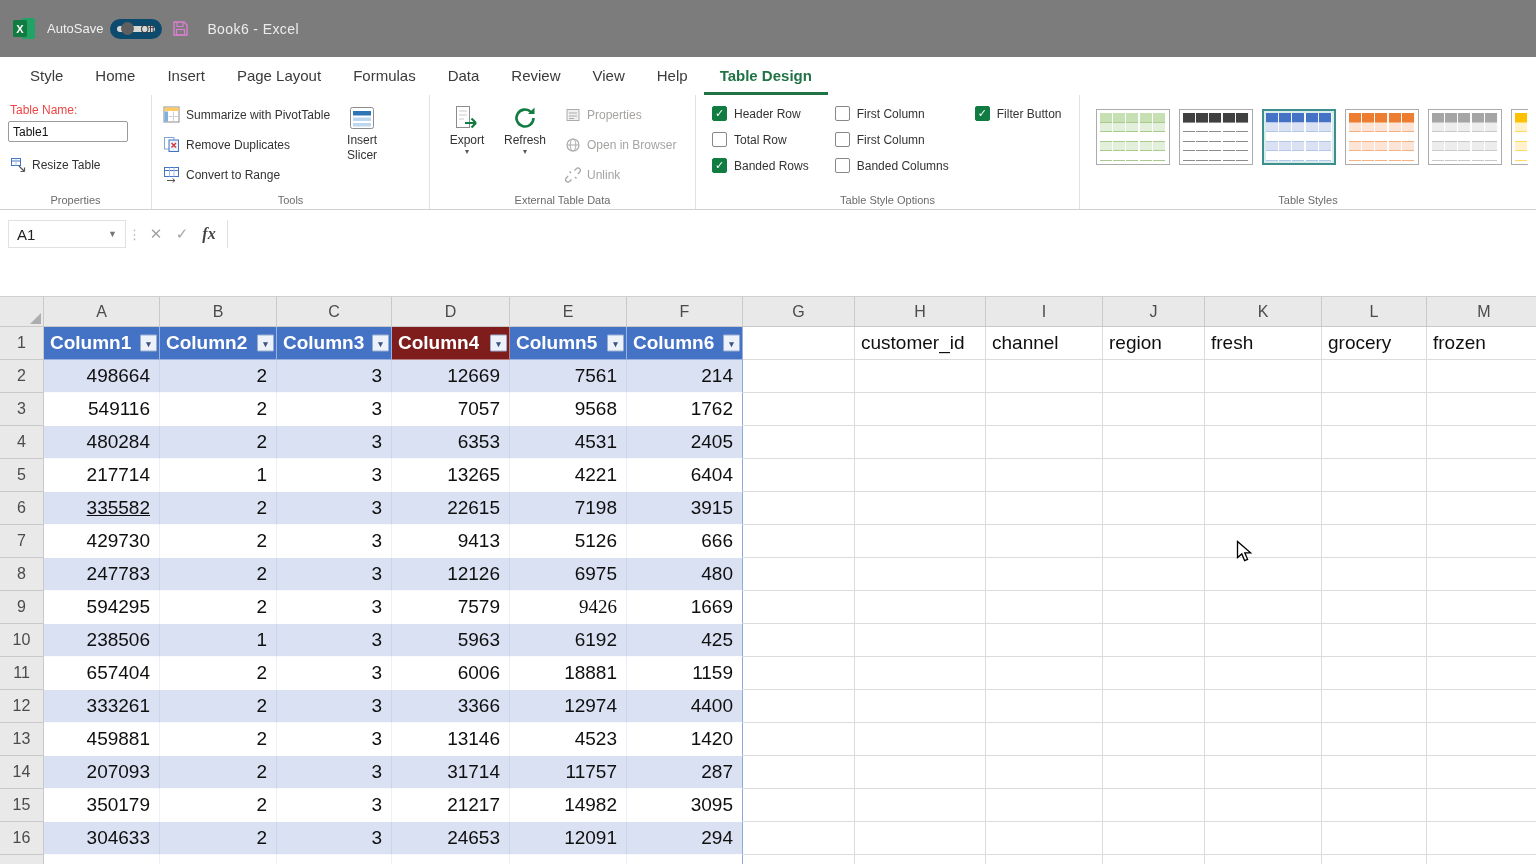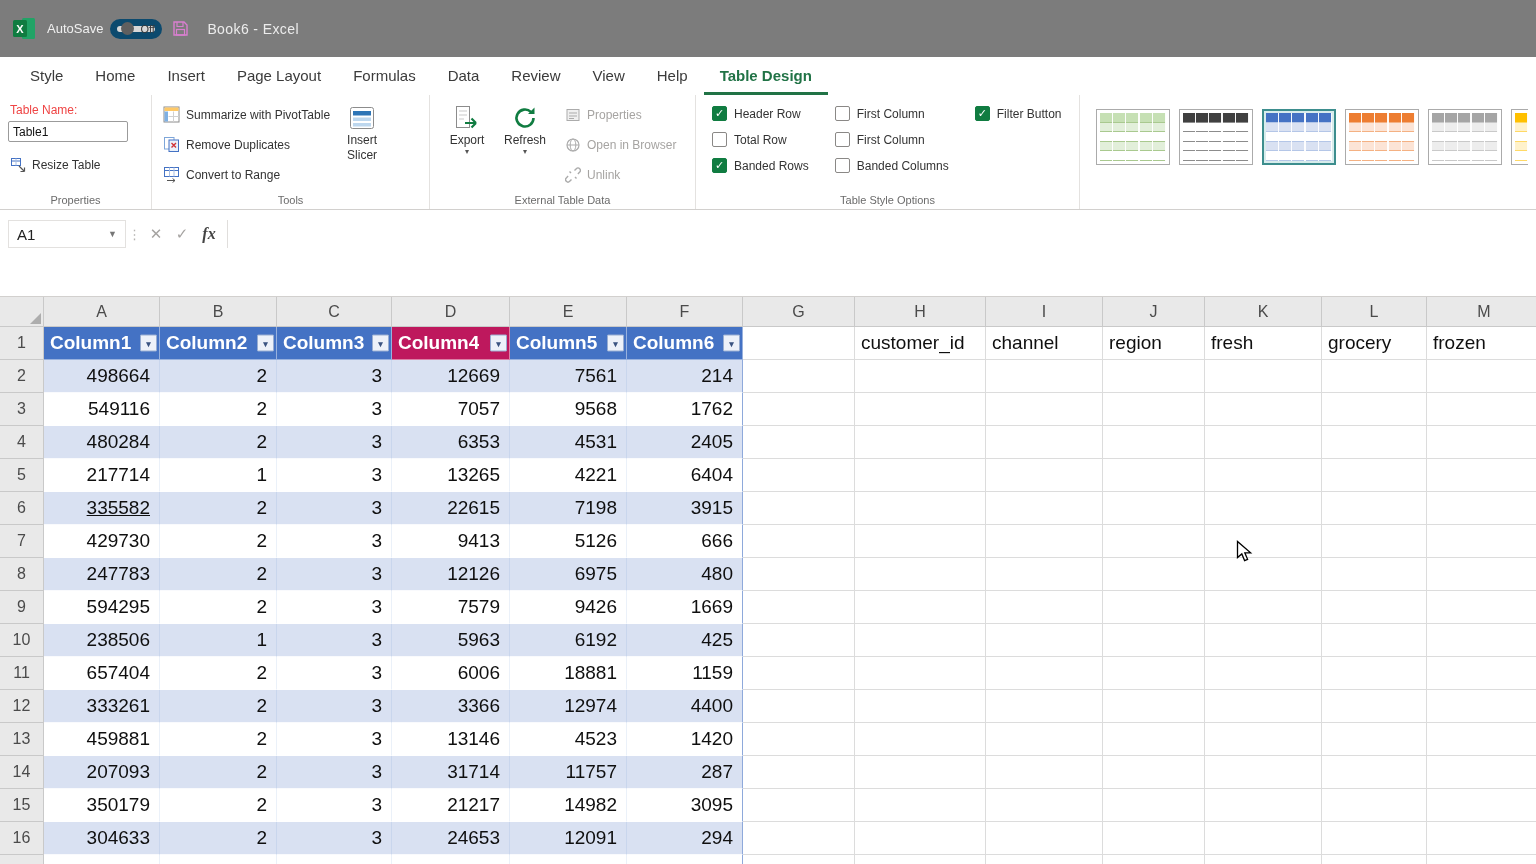--- a/index.html
+++ b/index.html
@@ -348,20 +348,21 @@
           <div class="mini-table">
             <div class="mini-row" style="background: rgb(255, 192, 0); border-bottom: 1px solid rgb(255, 217, 102);"></div>
             <div class="mini-row" style="background: rgb(255, 242, 204); border-bottom: 1px solid rgb(255, 217, 102);"></div>
             <div class="mini-row" style="background: rgb(255, 255, 255); border-bottom: 1px solid rgb(255, 217, 102);"></div>
             <div class="mini-row" style="background: rgb(255, 242, 204); border-bottom: 1px solid rgb(255, 217, 102);"></div>
             <div class="mini-row" style="background: rgb(255, 255, 255); border-bottom: 1px solid rgb(255, 217, 102);"></div>
             <div class="mini-cols"></div>
           </div>
         </div>
       </div>
+    <div class="rgroup-label">Table Styles</div>
   </div>
 
 </div>
 
 <div class="formulabar">
   <div class="fb-row">
     <div class="namebox">
       <span>A1</span>
       <span class="nb-chev">▼</span>
     </div>
@@ -398,21 +399,21 @@
         <span class="filter-btn">▾</span>
       </div>
       <div class="cell thead" style="width: 117px; background: rgb(68, 114, 196);">
         <span class="thead-text">Column2</span>
         <span class="filter-btn">▾</span>
       </div>
       <div class="cell thead" style="width: 115px; background: rgb(68, 114, 196);">
         <span class="thead-text">Column3</span>
         <span class="filter-btn">▾</span>
       </div>
-      <div class="cell thead" style="width: 118px; background: #be185d;">
+      <div class="cell thead" style="width: 118px; background: #7f1d1d;">
         <span class="thead-text">Column4</span>
         <span class="filter-btn">▾</span>
       </div>
       <div class="cell thead" style="width: 117px; background: rgb(68, 114, 196);">
         <span class="thead-text">Column5</span>
         <span class="filter-btn">▾</span>
       </div>
       <div class="cell thead" style="width: 116px; background: rgb(68, 114, 196);">
         <span class="thead-text">Column6</span>
         <span class="filter-btn">▾</span>
@@ -536,21 +537,21 @@
       <div class="cell" style="width: 117px;"></div>
       <div class="cell" style="width: 105px;"></div>
       <div class="cell" style="width: 115px;"></div>
     </div>
     <div class="grow">
       <div class="rowhead">9</div>
       <div class="cell tcell num" style="width: 116px;">594295</div>
       <div class="cell tcell num" style="width: 117px;">2</div>
       <div class="cell tcell num" style="width: 115px;">3</div>
       <div class="cell tcell num" style="width: 118px;">7579</div>
-      <div class="cell tcell num" style="width: 117px;">9426</div>
+      <div class="cell tcell num" style="width: 117px; font-family: Liberation Serif, serif;">9426</div>
       <div class="cell tcell num tedge" style="width: 116px;">1669</div>
       <div class="cell" style="width: 112px;"></div>
       <div class="cell" style="width: 131px;"></div>
       <div class="cell" style="width: 117px;"></div>
       <div class="cell" style="width: 102px;"></div>
       <div class="cell" style="width: 117px;"></div>
       <div class="cell" style="width: 105px;"></div>
       <div class="cell" style="width: 115px;"></div>
     </div>
     <div class="grow">

